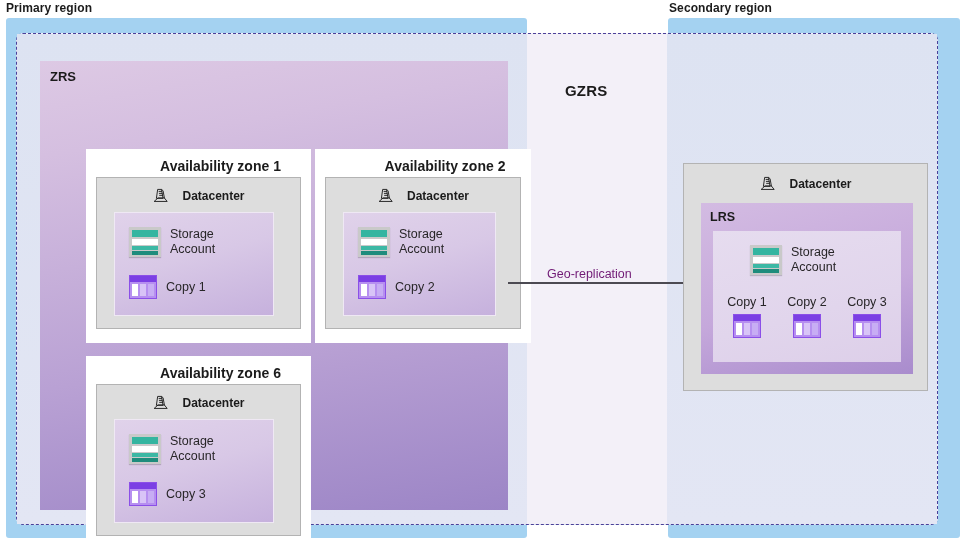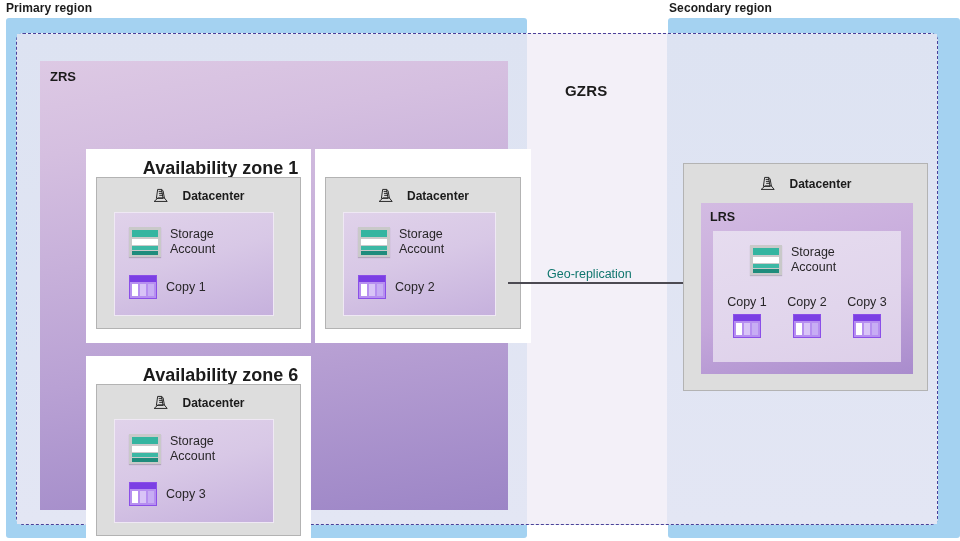--- a/index.html
+++ b/index.html
@@ -78,21 +78,21 @@
     position:absolute;
     background:#ffffff;
   }
   #az-1{left:46px;top:88px;width:225px;height:194px;}
   #az-2{left:275px;top:88px;width:216px;height:194px;}
   #az-3{left:46px;top:295px;width:225px;height:194px;}
 
   .az-title{
     position:absolute;left:0;right:0;top:9px;
     text-align:center;
-    font-size:18px;font-weight:bold;color:#1b1b1b;padding-left:44px;
+    font-size:14px;font-weight:bold;color:#1b1b1b;padding-left:44px;
   }
 
   
   .dc-box{
     position:absolute;
     background:#dddddd;
     border:1px solid #b3b3b3;
     box-sizing:border-box;
   }
   #dc-1{left:10px;top:28px;width:205px;height:152px;}
@@ -149,21 +149,21 @@
   }
   .copy-icon .hdr{position:absolute;left:0;right:0;top:0;height:6px;background:#7b3fe4;}
   .copy-icon .col{position:absolute;top:8px;bottom:2px;width:6px;}
   .copy-icon .c1{left:2px;background:#ffffff;}
   .copy-icon .c2{left:10px;background:#d8c4f7;}
   .copy-icon .c3{left:18px;background:#c7adf4;}
 
   
   #geo-label{
     position:absolute;left:547px;top:267px;
-    font-size:12.5px;color:#0f766e;white-space:nowrap;
+    font-size:12.5px;color:#701a75;white-space:nowrap;
   }
   #geo-arrow{position:absolute;left:508px;top:276px;width:206px;height:14px;}
 
   
   #secondary-dc{
     position:absolute;left:683px;top:163px;width:245px;height:228px;
     background:#dddddd;border:1px solid #b3b3b3;box-sizing:border-box;
   }
   #secondary-dc .dc-head{top:11px;}
 
@@ -243,20 +243,21 @@
                 <i class="col c2"></i>
                 <i class="col c3"></i>
             </span>
             <span class="row-label">Copy 1</span>
           </div>
         </div>
       </div>
     </div>
 
     <div class="az-card" id="az-2">
+      <div class="az-title">Availability zone 2</div>
       <div class="dc-box" id="dc-2">
         <div class="dc-head">
           <span class="dc-icon">
             <svg viewBox="0 0 24 24" width="17" height="17">
               <g fill="none" stroke="#1b1b1b" stroke-width="1.3">
                 <path d="M8 3.4 L13.4 3.4 L15.6 16 L6.2 16 Z"></path>
                 <path d="M13.4 3.4 L15.6 5.2 L17.6 16"></path>
                 <path d="M3 20.4 L8.6 15.4 L17.4 15.4 L21.4 20.4 Z"></path>
                 <path d="M9.4 6.2 L14 6.2 M9.8 9 L14.6 9 M10.2 11.8 L15 11.8"></path>
               </g>

